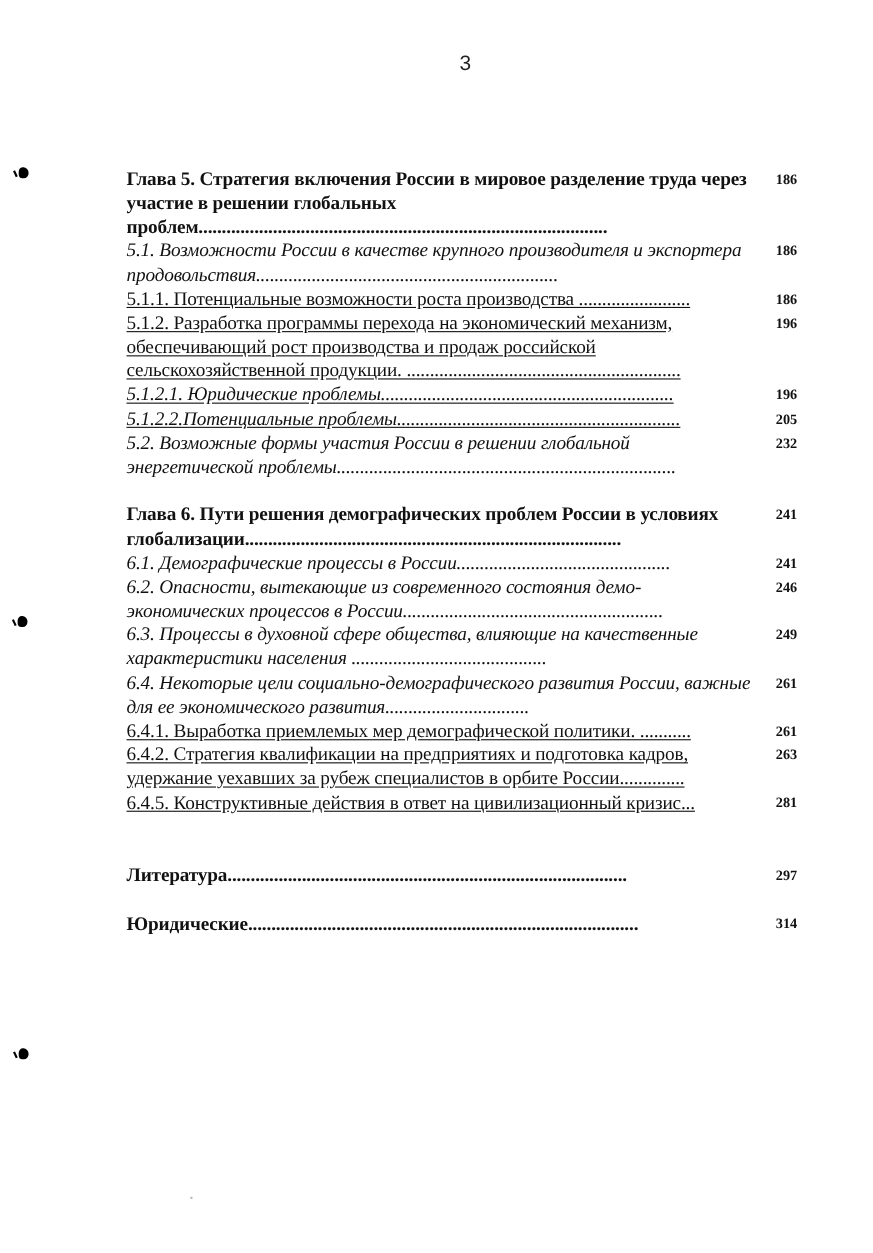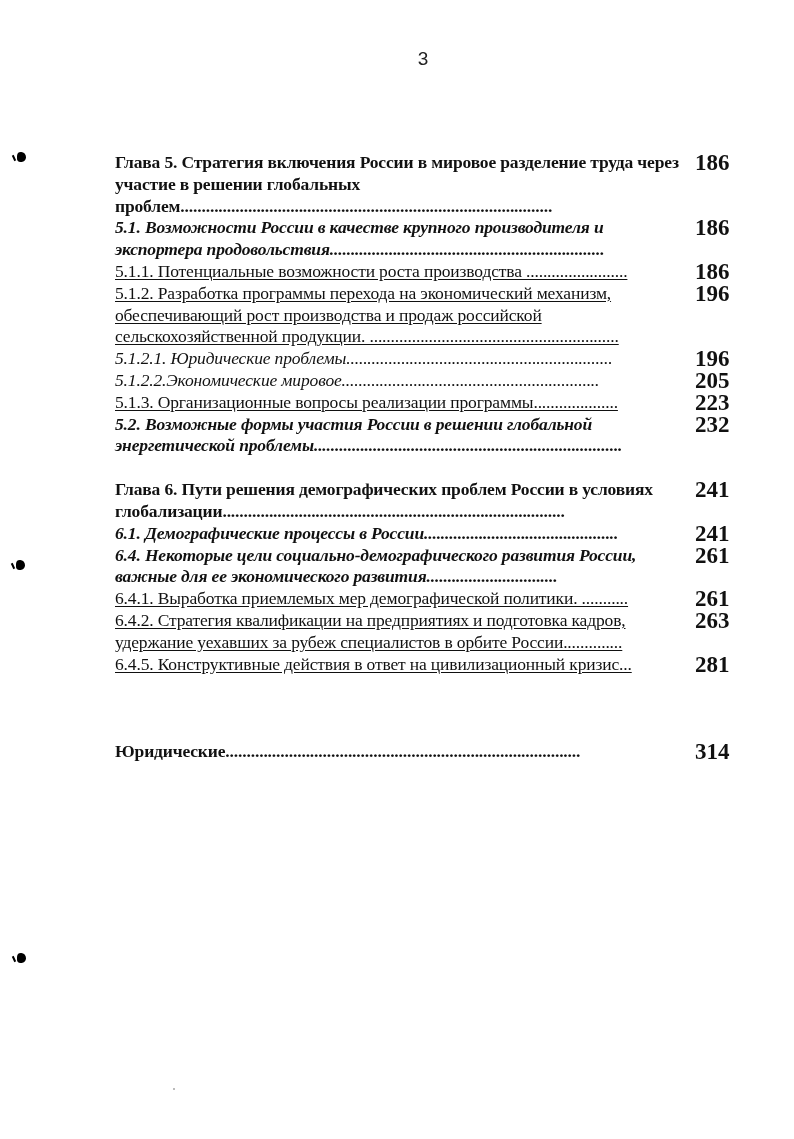--- a/index.html
+++ b/index.html
@@ -41,29 +41,29 @@
       width: 572px;
       font-size: 17.5px;
       line-height: 21.8px;
       letter-spacing: -0.15px;
     }
     .entry-page {
       position: absolute;
       right: 0;
       top: 0;
       width: 40px;
-      text-align: left;
+      text-align: center;
       font-weight: bold;
-      font-size: 23px;
+      font-size: 13px;
       line-height: 21.8px;
     }
     .lvl-chapter .entry-text { font-weight: bold; }
-    .lvl-section .entry-text { font-weight: bold; font-style: italic; }
+    .lvl-section .entry-text { font-weight: normal; font-style: italic; }
     .lvl-subsection .entry-text { text-decoration: underline; text-underline-offset: 2px; }
-    .lvl-subsub .entry-text { font-style: italic; text-underline-offset: 2px; }
+    .lvl-subsub .entry-text { font-style: italic; text-decoration: underline; text-underline-offset: 2px; }
     .gap-chapter { height: 22px; }
     .gap-end { height: 22px; }
     .margin-mark {
       position: absolute;
       width: 9px;
       height: 10px;
       background: #000;
       border-radius: 45% 55% 50% 40%;
     }
     .margin-mark::before {
@@ -104,41 +104,45 @@
   </div>
   <div class="entry lvl-subsection">
     <div class="entry-text">5.1.2. Разработка программы перехода на экономический механизм, обеспечивающий рост производства и продаж российской сельскохозяйственной продукции. ...........................................................</div>
     <div class="entry-page">196</div>
   </div>
   <div class="entry lvl-subsub">
     <div class="entry-text">5.1.2.1. Юридические проблемы...............................................................</div>
     <div class="entry-page">196</div>
   </div>
   <div class="entry lvl-subsub">
-    <div class="entry-text">5.1.2.2.Экономические мировое.............................................................</div>
+    <div class="entry-text">5.1.2.2.Потенциальные проблемы.............................................................</div>
     <div class="entry-page">205</div>
-  </div>
-  <div class="entry lvl-subsection">
-    <div class="entry-text">5.1.3. Организационные вопросы реализации программы....................</div>
-    <div class="entry-page">223</div>
   </div>
   <div class="entry lvl-section">
     <div class="entry-text">5.2. Возможные формы участия России в решении глобальной энергетической проблемы.........................................................................</div>
     <div class="entry-page">232</div>
   </div>
 
   <div class="gap-chapter"></div>
 
   <div class="entry lvl-chapter">
     <div class="entry-text">Глава 6. Пути решения демографических проблем России в условиях глобализации.................................................................................</div>
     <div class="entry-page">241</div>
   </div>
   <div class="entry lvl-section">
     <div class="entry-text">6.1. Демографические процессы в России..............................................</div>
     <div class="entry-page">241</div>
+  </div>
+  <div class="entry lvl-section">
+    <div class="entry-text">6.2. Опасности, вытекающие из современного состояния демо-экономических процессов в России........................................................</div>
+    <div class="entry-page">246</div>
+  </div>
+  <div class="entry lvl-section">
+    <div class="entry-text">6.3. Процессы в духовной сфере общества, влияющие на качественные характеристики населения ..........................................</div>
+    <div class="entry-page">249</div>
   </div>
   <div class="entry lvl-section">
     <div class="entry-text">6.4. Некоторые цели социально-демографического развития России, важные для ее экономического развития...............................</div>
     <div class="entry-page">261</div>
   </div>
   <div class="entry lvl-subsection">
     <div class="entry-text">6.4.1. Выработка приемлемых мер демографической политики. ...........</div>
     <div class="entry-page">261</div>
   </div>
   <div class="entry lvl-subsection">
@@ -148,20 +152,24 @@
   <div class="entry lvl-subsection">
     <div class="entry-text">6.4.5. Конструктивные действия в ответ на цивилизационный кризис...</div>
     <div class="entry-page">281</div>
   </div>
 
   <div class="gap-end"></div>
 
 
   <div class="gap-end"></div>
 
+  <div class="entry lvl-chapter">
+    <div class="entry-text">Литература......................................................................................</div>
+    <div class="entry-page">297</div>
+  </div>
 
   <div class="gap-end"></div>
 
   <div class="entry lvl-chapter">
     <div class="entry-text">Юридические....................................................................................</div>
     <div class="entry-page">314</div>
   </div>
 </div>
 
 <div class="margin-mark" style="left:17px; top:152px;"></div>

